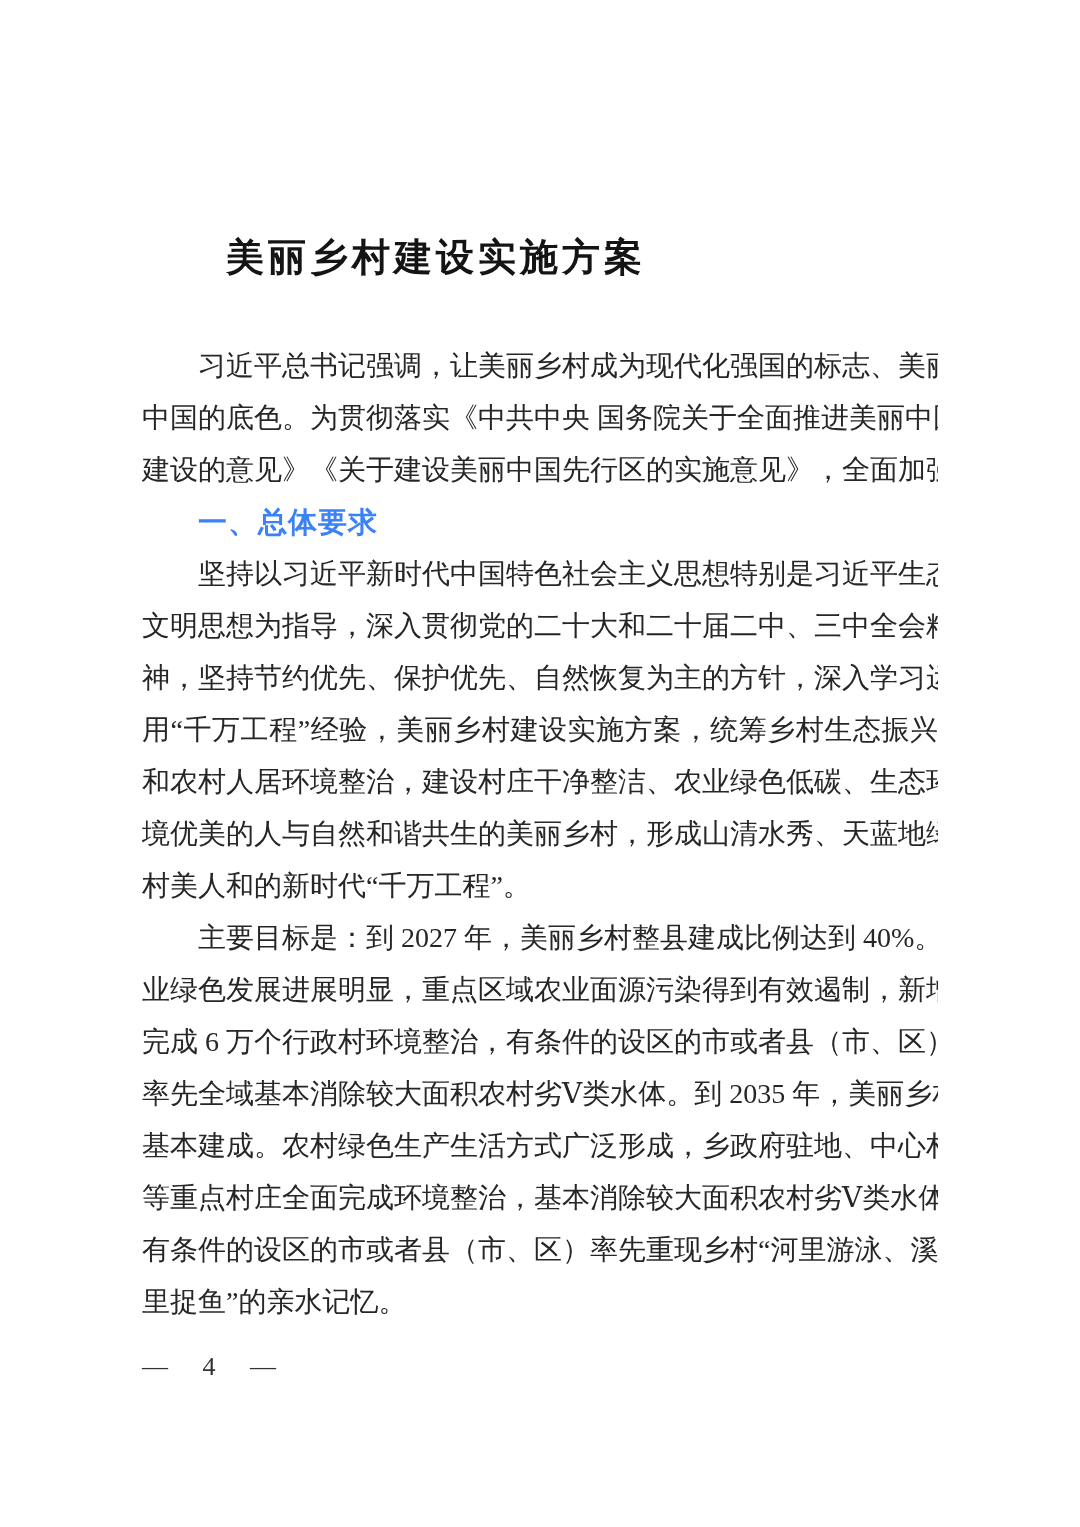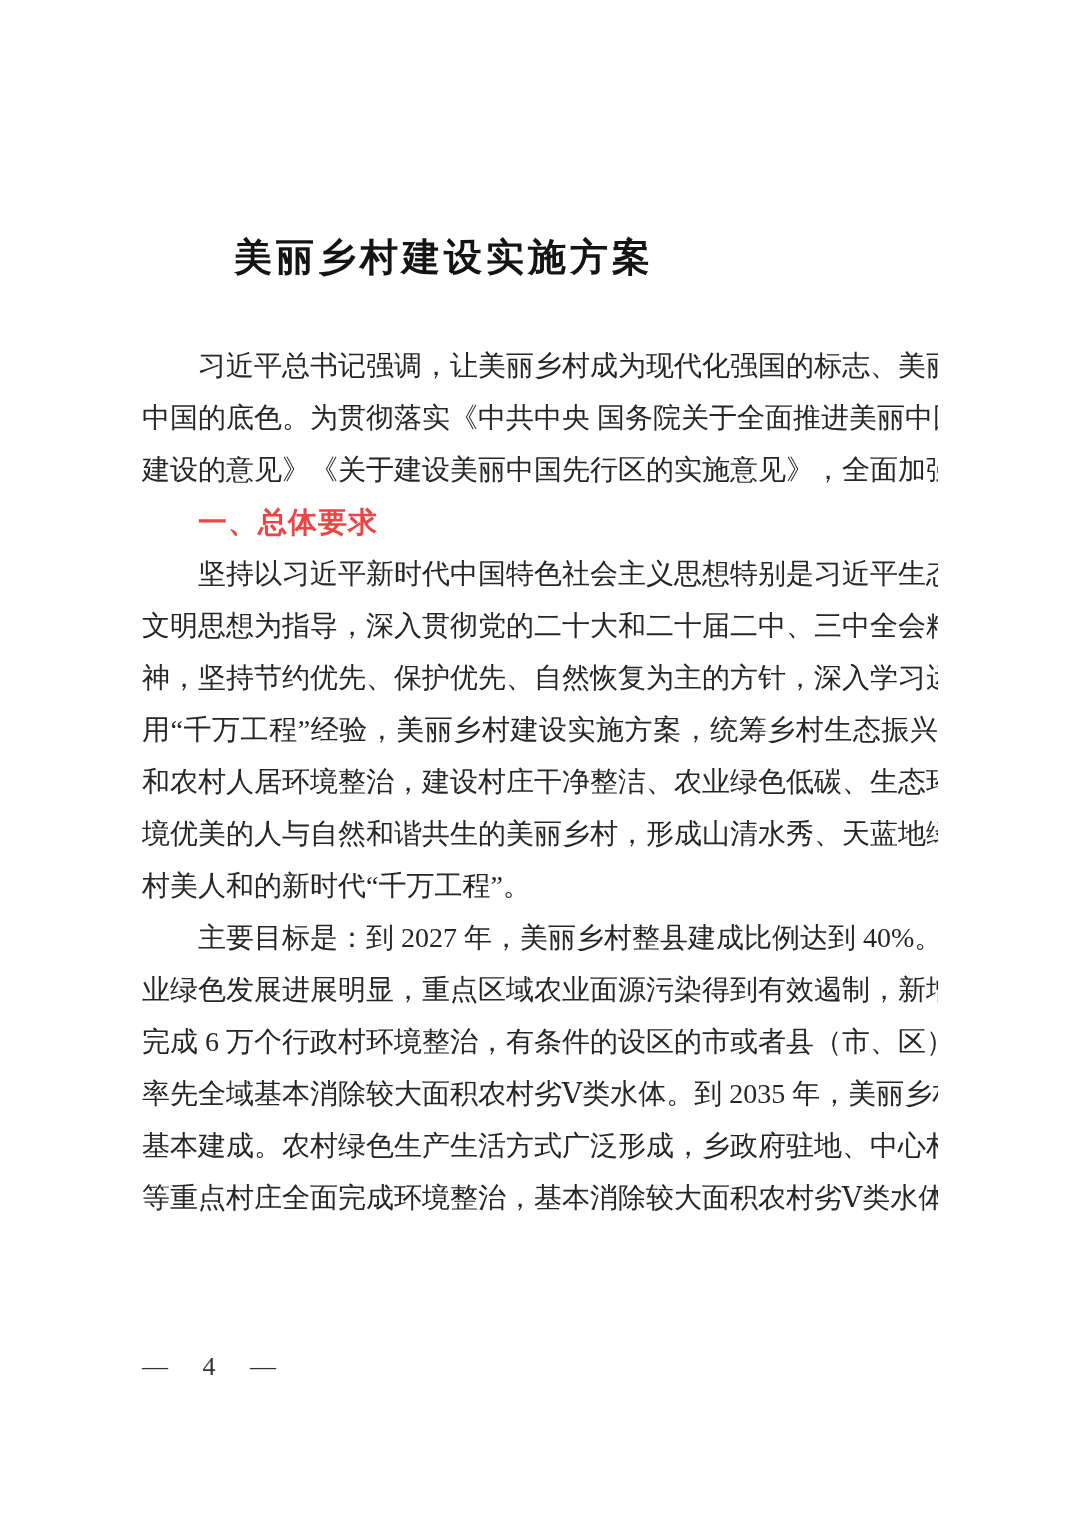--- a/index.html
+++ b/index.html
@@ -11,21 +11,21 @@
     position: relative;
     width: 1080px;
     height: 1527px;
     background: #ffffff;
     overflow: hidden;
     font-family: "Liberation Serif", "DejaVu Serif", serif;
   }
   .title {
     position: absolute;
     top: 232px;
-    left: 12px;
+    left: 4px;
     width: 864px;
     margin: 0;
     text-align: center;
     font-family: "Liberation Sans", "DejaVu Sans", sans-serif;
     font-weight: bold;
     font-size: 38px;
     letter-spacing: 4px;
     color: #141414;
   }
   .content {
@@ -52,21 +52,21 @@
     text-align-last: left;
   }
   .heading {
     height: 52px;
     line-height: 52px;
     padding-left: 56px;
     font-family: "Liberation Sans", "DejaVu Sans", sans-serif;
     font-weight: bold;
     font-size: 29px;
     letter-spacing: 1px;
-    color: #ef4444;
+    color: #3b82f6;
     text-align: left;
   }
   .footer {
     position: absolute;
     left: 142px;
     top: 1352px;
     font-size: 26px;
     color: #333333;
     letter-spacing: 6px;
     word-spacing: 16px;
@@ -94,18 +94,20 @@
     <div class="line">和农村人居环境整治，建设村庄干净整洁、农业绿色低碳、生态环</div>
     <div class="line">境优美的人与自然和谐共生的美丽乡村，形成山清水秀、天蓝地绿、</div>
     <div class="line last">村美人和的新时代“千万工程”。</div>
 
     <div class="line indent">主要目标是：到 2027 年，美丽乡村整县建成比例达到 40%。农</div>
     <div class="line">业绿色发展进展明显，重点区域农业面源污染得到有效遏制，新增</div>
     <div class="line">完成 6 万个行政村环境整治，有条件的设区的市或者县（市、区）</div>
     <div class="line">率先全域基本消除较大面积农村劣Ⅴ类水体。到 2035 年，美丽乡村</div>
     <div class="line">基本建成。农村绿色生产生活方式广泛形成，乡政府驻地、中心村</div>
     <div class="line">等重点村庄全面完成环境整治，基本消除较大面积农村劣Ⅴ类水体，</div>
+    <div class="line">有条件的设区的市或者县（市、区）率先重现乡村“河里游泳、溪</div>
+    <div class="line last">里捉鱼”的亲水记忆。</div>
 
   </div>
 
   <div class="footer">— 4 —</div>
 
 </div>
 
 </body></html>

